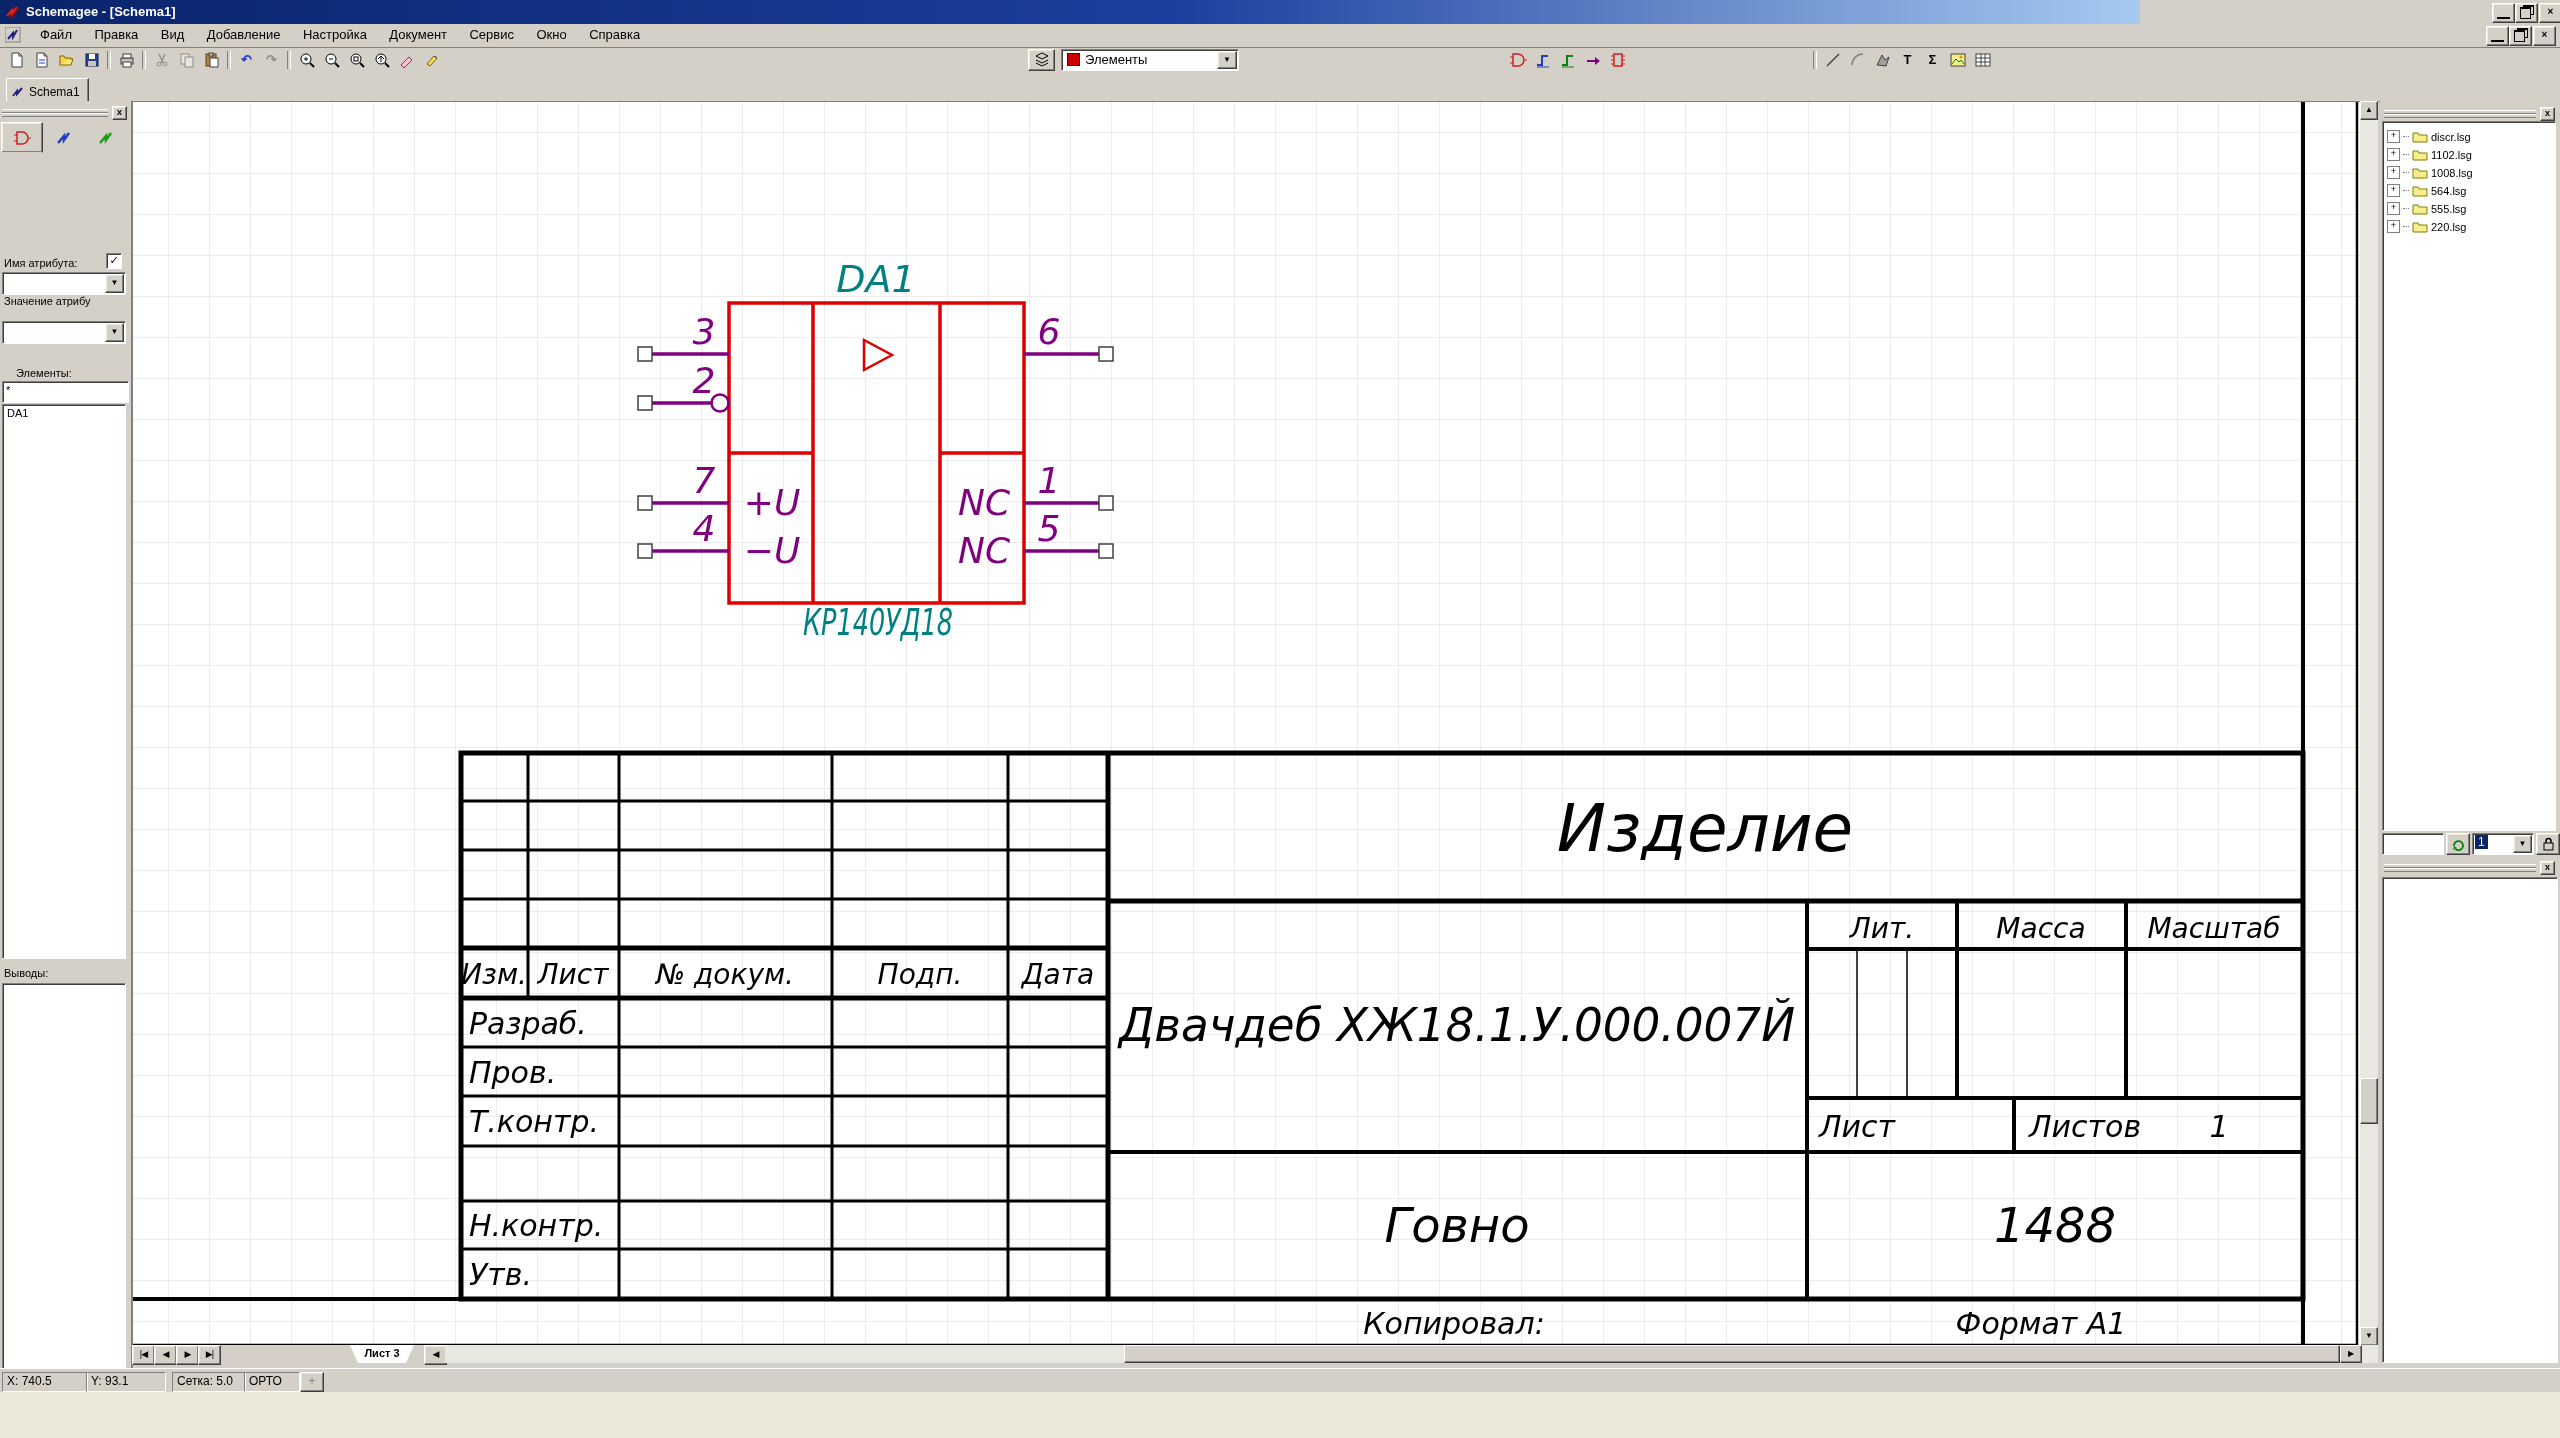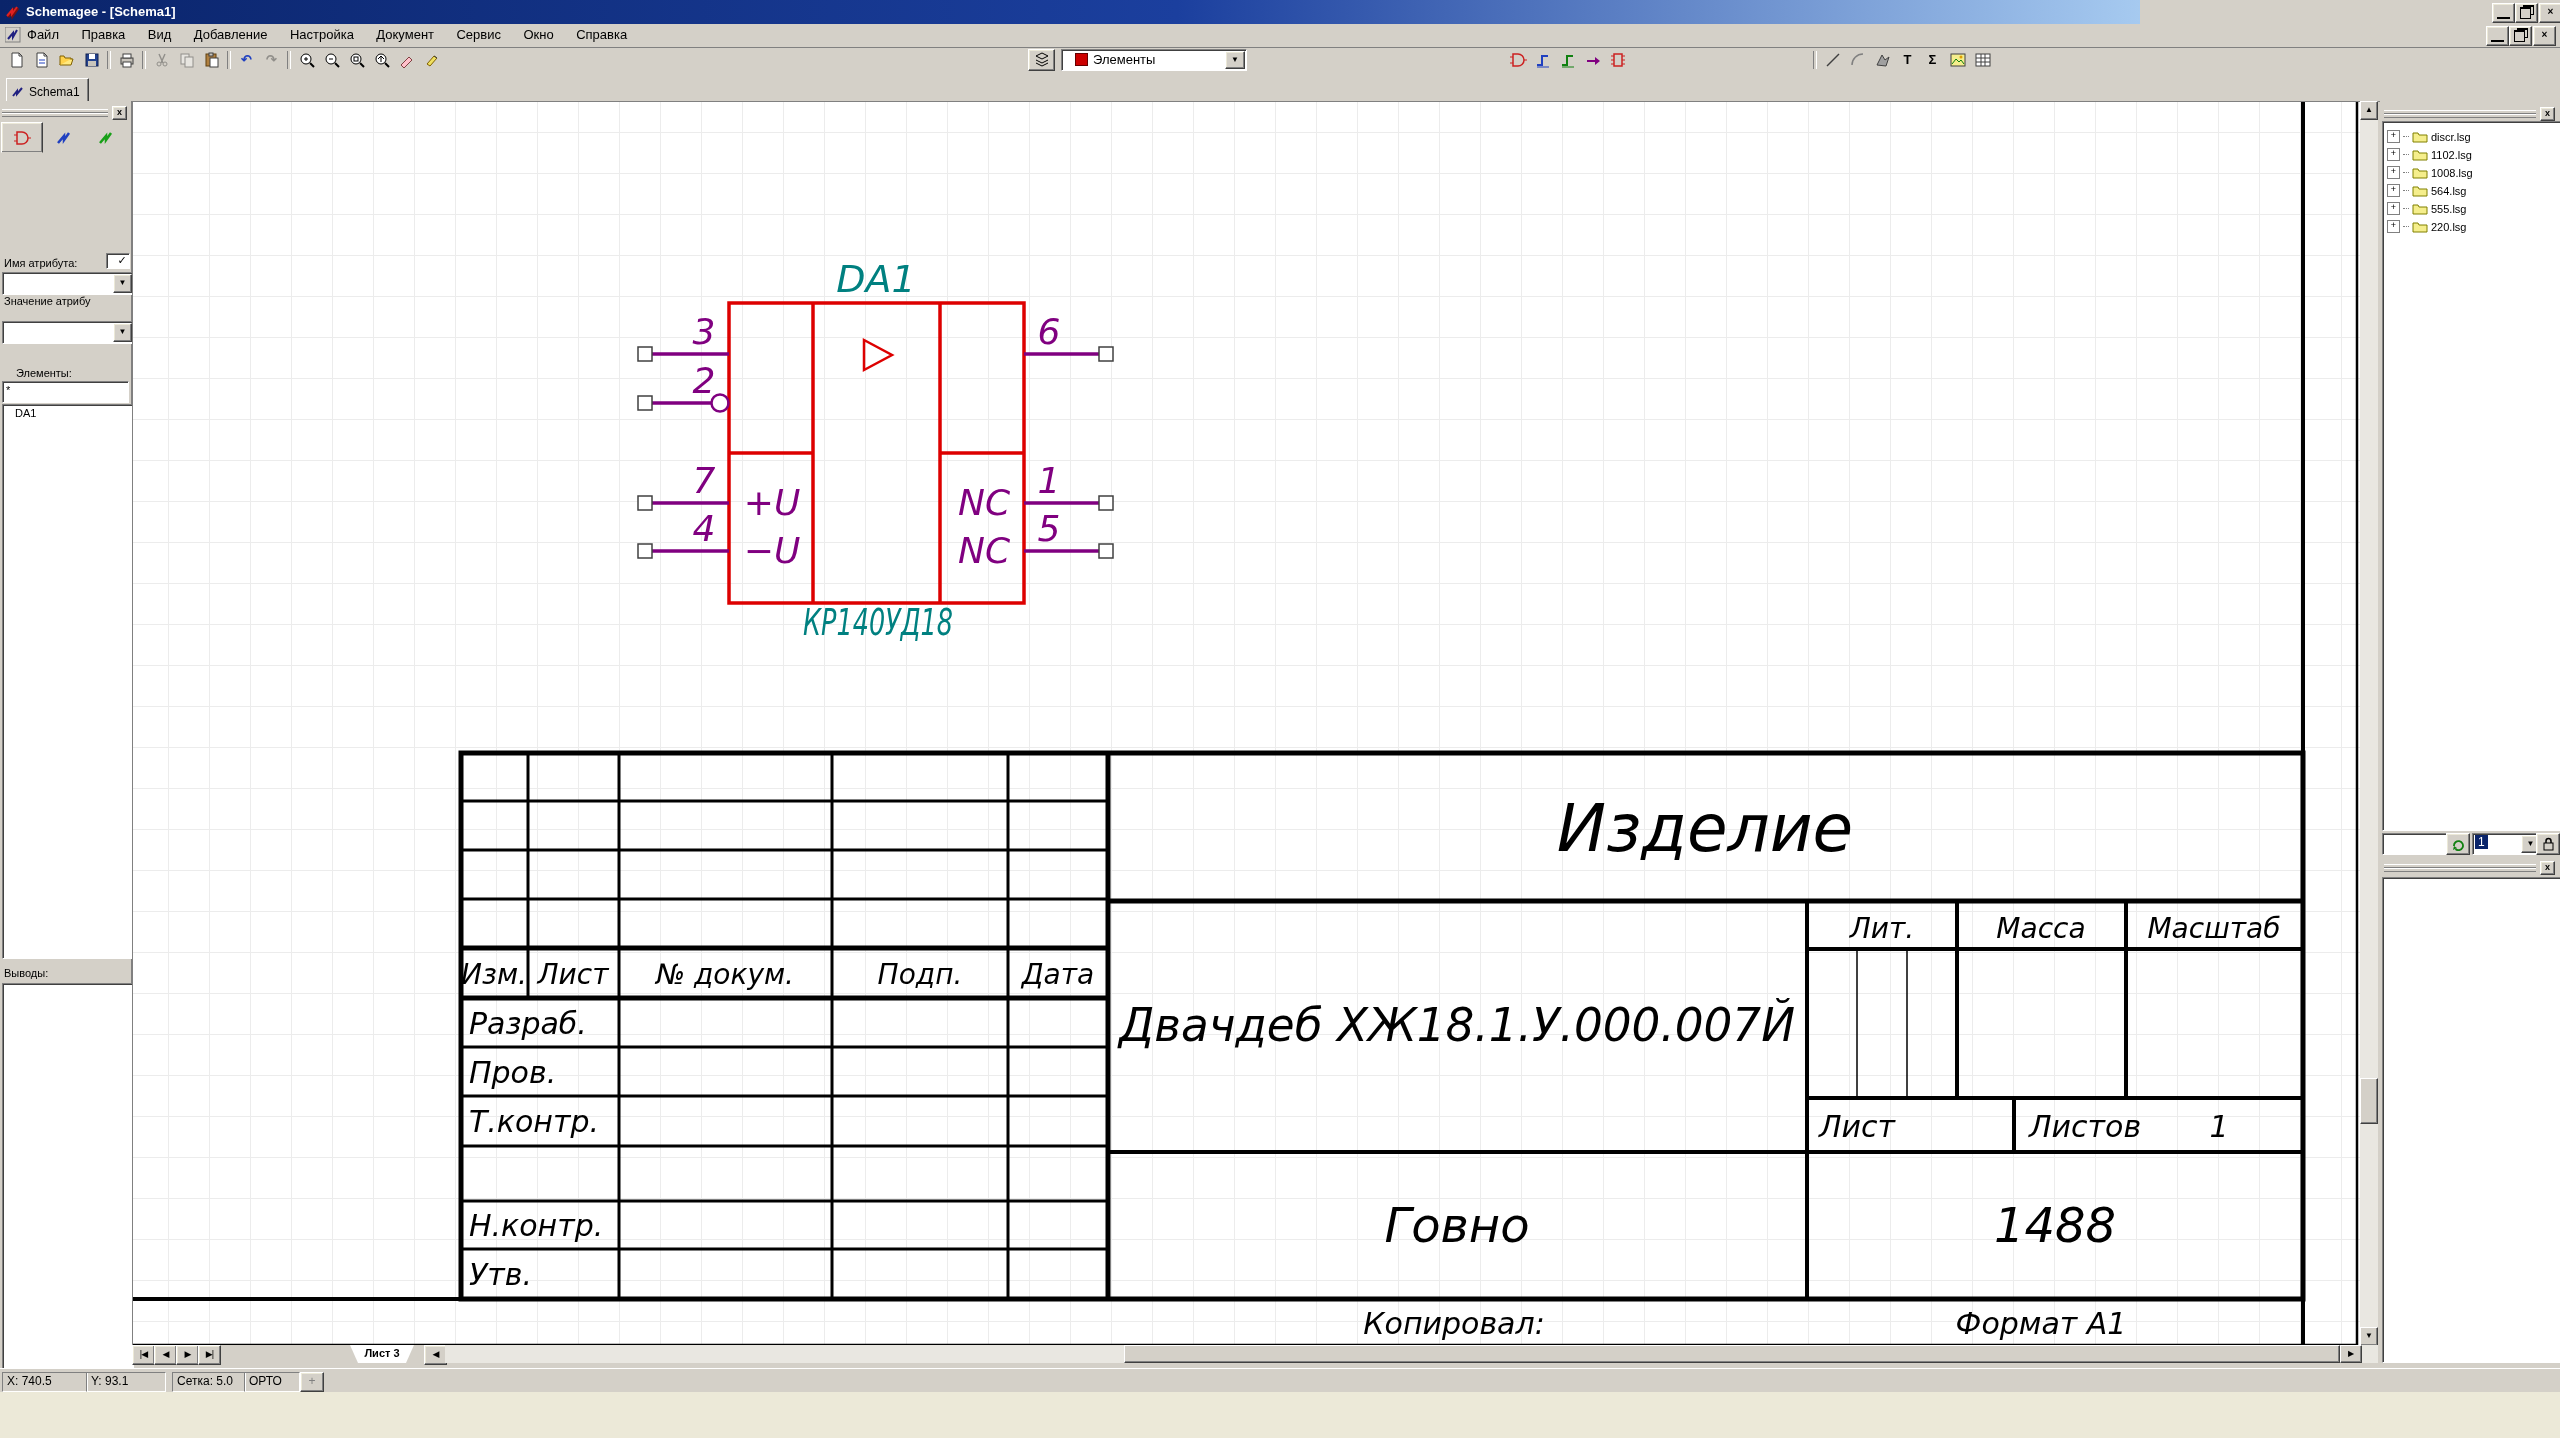--- a/index.html
+++ b/index.html
@@ -1,21 +1,21 @@
 <!DOCTYPE html>
 <html><head>
 <meta charset="utf-8">
 <style>
   html,body{margin:0;padding:0;width:2560px;height:1438px;overflow:hidden;
     font-family:"Liberation Sans",sans-serif;background:#d4d0c8;-webkit-font-smoothing:none;}
   .abs{position:absolute;}
   
   .raised{background:#d4d0c8;border:1px solid;border-color:#ffffff #404040 #404040 #ffffff;box-shadow:inset -1px -1px 0 #808080,inset 1px 1px 0 #ece9d8;}
   .flatbtn{background:#d4d0c8;border:1px solid #d4d0c8;}
-  .sunk{background:#ffffff;border:1px solid;border-color:#808080 #ffffff #ffffff #808080;box-shadow:inset 1px 1px 0 #404040;padding-left:8px;}
+  .sunk{background:#ffffff;border:1px solid;border-color:#808080 #ffffff #ffffff #808080;box-shadow:inset 1px 1px 0 #404040;}
   .groove{width:2px;height:18px;border-left:1px solid #808080;border-right:1px solid #ffffff;margin:1px 3px;}
   .ridge{height:2px;border-top:1px solid #ffffff;border-bottom:1px solid #808080;}
   
   #titlebar{left:0;top:0;width:2140px;height:24px;background:linear-gradient(90deg,#0a246a 0%,#1b3f9e 55%,#a6caf0 100%);color:#fff;}
   #titlebar .t{position:absolute;left:26px;top:4px;font-size:13px;font-weight:bold;}
   .winbtn{width:21px;height:18px;top:3px;font-size:10px;font-weight:bold;color:#000;text-align:center;line-height:16px;}
   .winbtn .bar{position:absolute;left:4px;right:4px;bottom:3px;height:2px;background:#000;}
   .winbtn .boxes{position:absolute;left:4px;top:3px;width:9px;height:9px;border:1px solid #000;border-top-width:2px;background:#d4d0c8;}
   .winbtn .boxes2{position:absolute;left:7px;top:1px;width:9px;height:7px;border:1px solid #000;border-top-width:2px;background:#d4d0c8;}
   
@@ -81,21 +81,21 @@
   <span class="abs raised winbtn" style="left:2539px">×</span>
 </div>
 
 <div id="menubar" class="abs">
   <span class="abs" style="left:5px;top:3px">
     <svg width="16" height="16">
         <rect x="0" y="0" width="15" height="15" fill="#d4d0c8" stroke="#808080"></rect>
         <polyline points="3,12 8,6 8,10 12,3" fill="none" stroke="#202080" stroke-width="2"></polyline>
       </svg>
   </span>
-  <div style="padding-left:18px">
+  <div style="padding-left:31px">
     <span class="menu-item">Файл</span>
     <span class="menu-item">Правка</span>
     <span class="menu-item">Вид</span>
     <span class="menu-item">Добавление</span>
     <span class="menu-item">Настройка</span>
     <span class="menu-item">Документ</span>
     <span class="menu-item">Сервис</span>
     <span class="menu-item">Окно</span>
     <span class="menu-item">Справка</span>
   </div>

